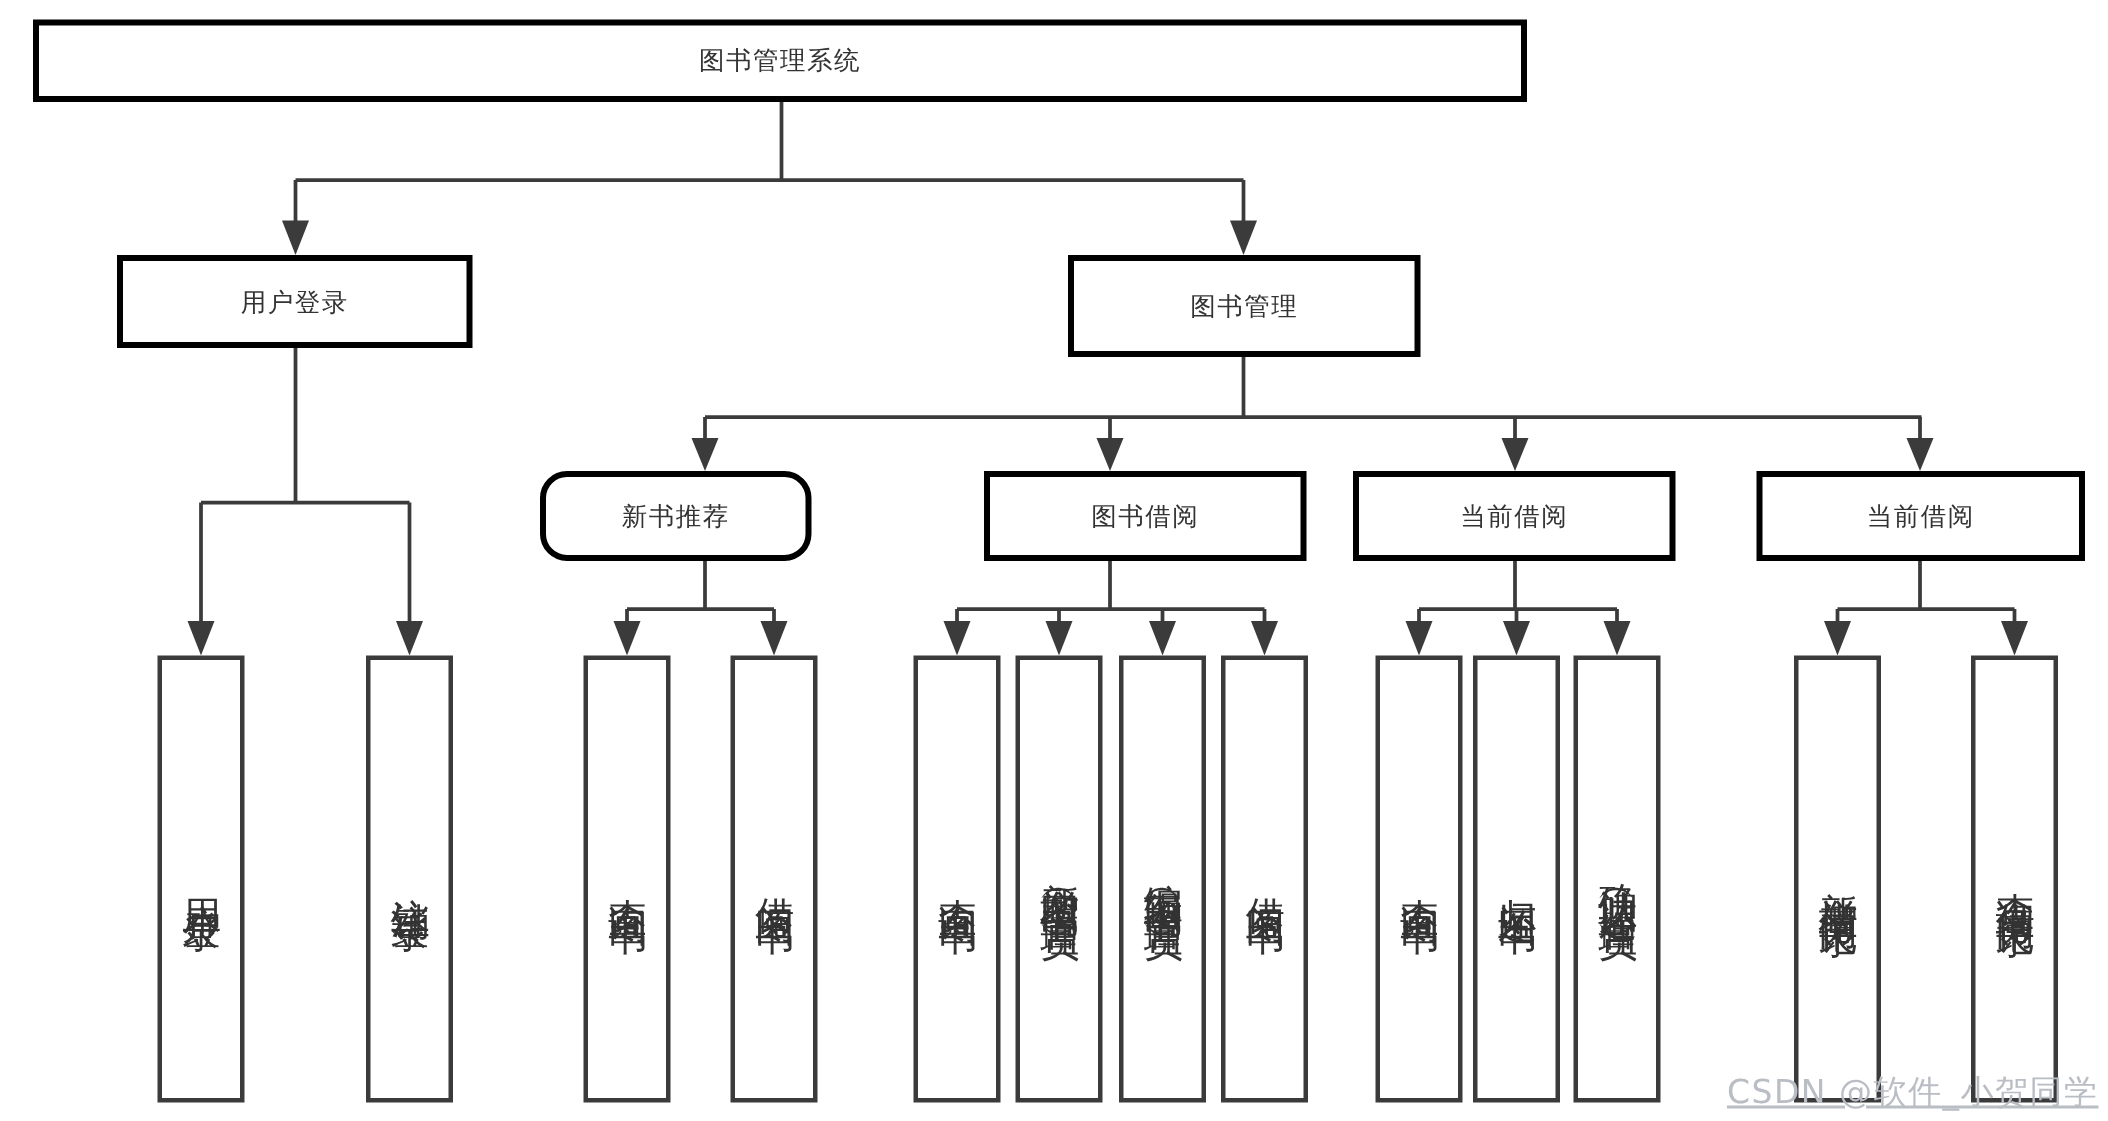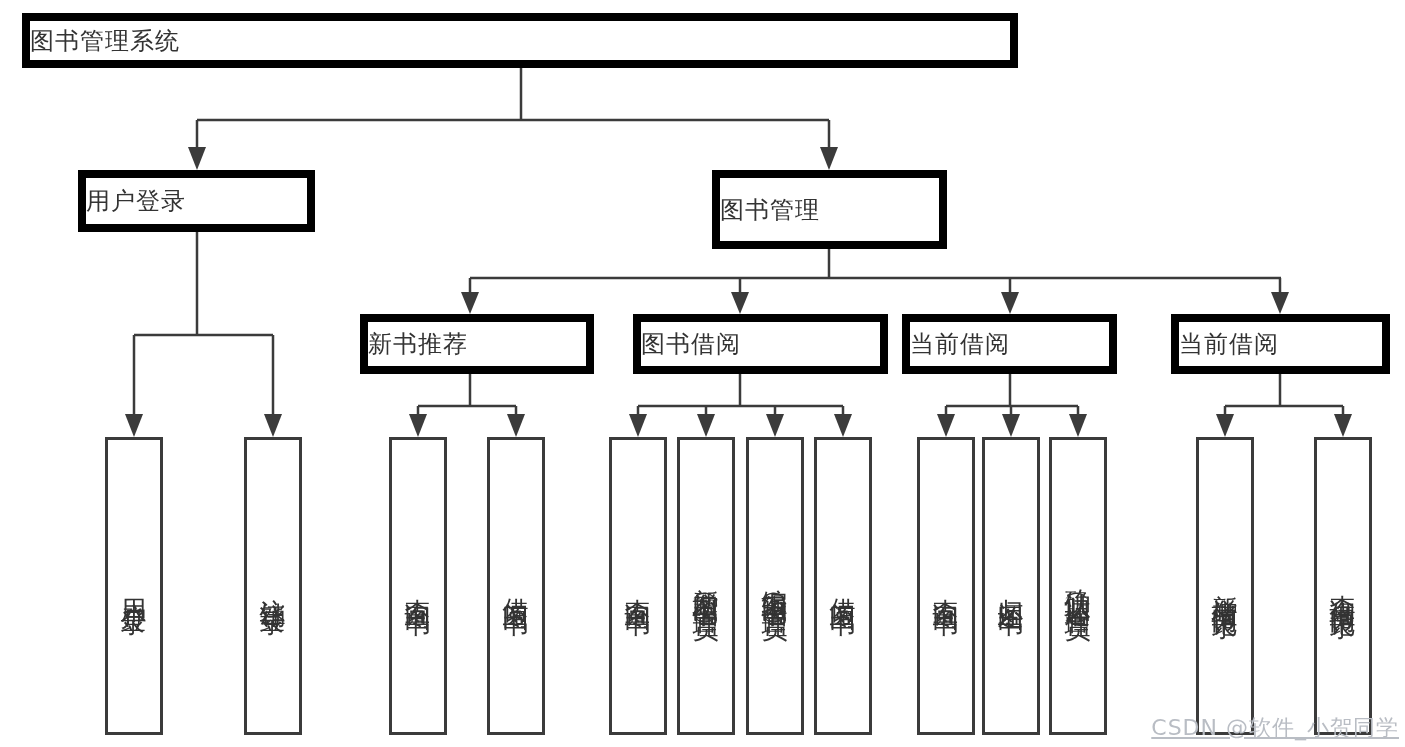--- a/index.html
+++ b/index.html
@@ -12,26 +12,27 @@
     overflow: hidden;
   }
   svg.connectors {
     position: absolute;
     left: 0; top: 0;
     width: 1405px; height: 747px;
   }
   .hbox {
     position: absolute;
     box-sizing: border-box;
-    border: 8px solid #000000;
+    border: 4px solid #000000;
     background: #ffffff;
     display: flex;
     align-items: center;
+    justify-content: center;
     color: #333333;
-    font-size: 24px;
+    font-size: 17px;
     letter-spacing: 1px;
     white-space: nowrap;
   }
   .vbox {
     position: absolute;
     box-sizing: border-box;
     top: 437px;
     width: 58px;
     height: 298px;
     border: 3px solid #3b3b3b;
@@ -56,23 +57,23 @@
     font-size: 22px;
     color: #b9bdc4;
     letter-spacing: 1px;
     z-index: 5;
     white-space: nowrap;
     text-decoration: underline;
   }
   
   #root-box       { left: 22px;  top: 13px;  width: 996px; height: 55px; }
   #user-login-box { left: 78px;  top: 170px; width: 237px; height: 62px; }
-  #book-mgmt-box  { left: 712px; top: 170px; width: 235px; height: 79px; }
-  #new-book-rec-box     { left: 360px;  top: 314px; width: 234px; height: 60px; }
-  #book-borrowing-box   { left: 633px;  top: 314px; width: 255px; height: 60px; }
+  #book-mgmt-box  { left: 712px; top: 170px; width: 235px; height: 68px; }
+  #new-book-rec-box     { left: 360px;  top: 314px; width: 181px; height: 60px; border-radius: 18px; }
+  #book-borrowing-box   { left: 656px;  top: 314px; width: 215px; height: 60px; }
   #current-borrowing-box{ left: 902px;  top: 314px; width: 215px; height: 60px; }
   #borrowing-records-box{ left: 1171px; top: 314px; width: 219px; height: 60px; }
   #leaf-user-login   { left: 105px;  }
   #leaf-logout       { left: 244px;  }
   #leaf-rec-query    { left: 389px;  }
   #leaf-rec-borrow   { left: 487px;  }
   #leaf-bor-query    { left: 609px;  }
   #leaf-bor-add      { left: 677px;  }
   #leaf-bor-edit     { left: 746px;  }
   #leaf-bor-borrow   { left: 814px;  }

